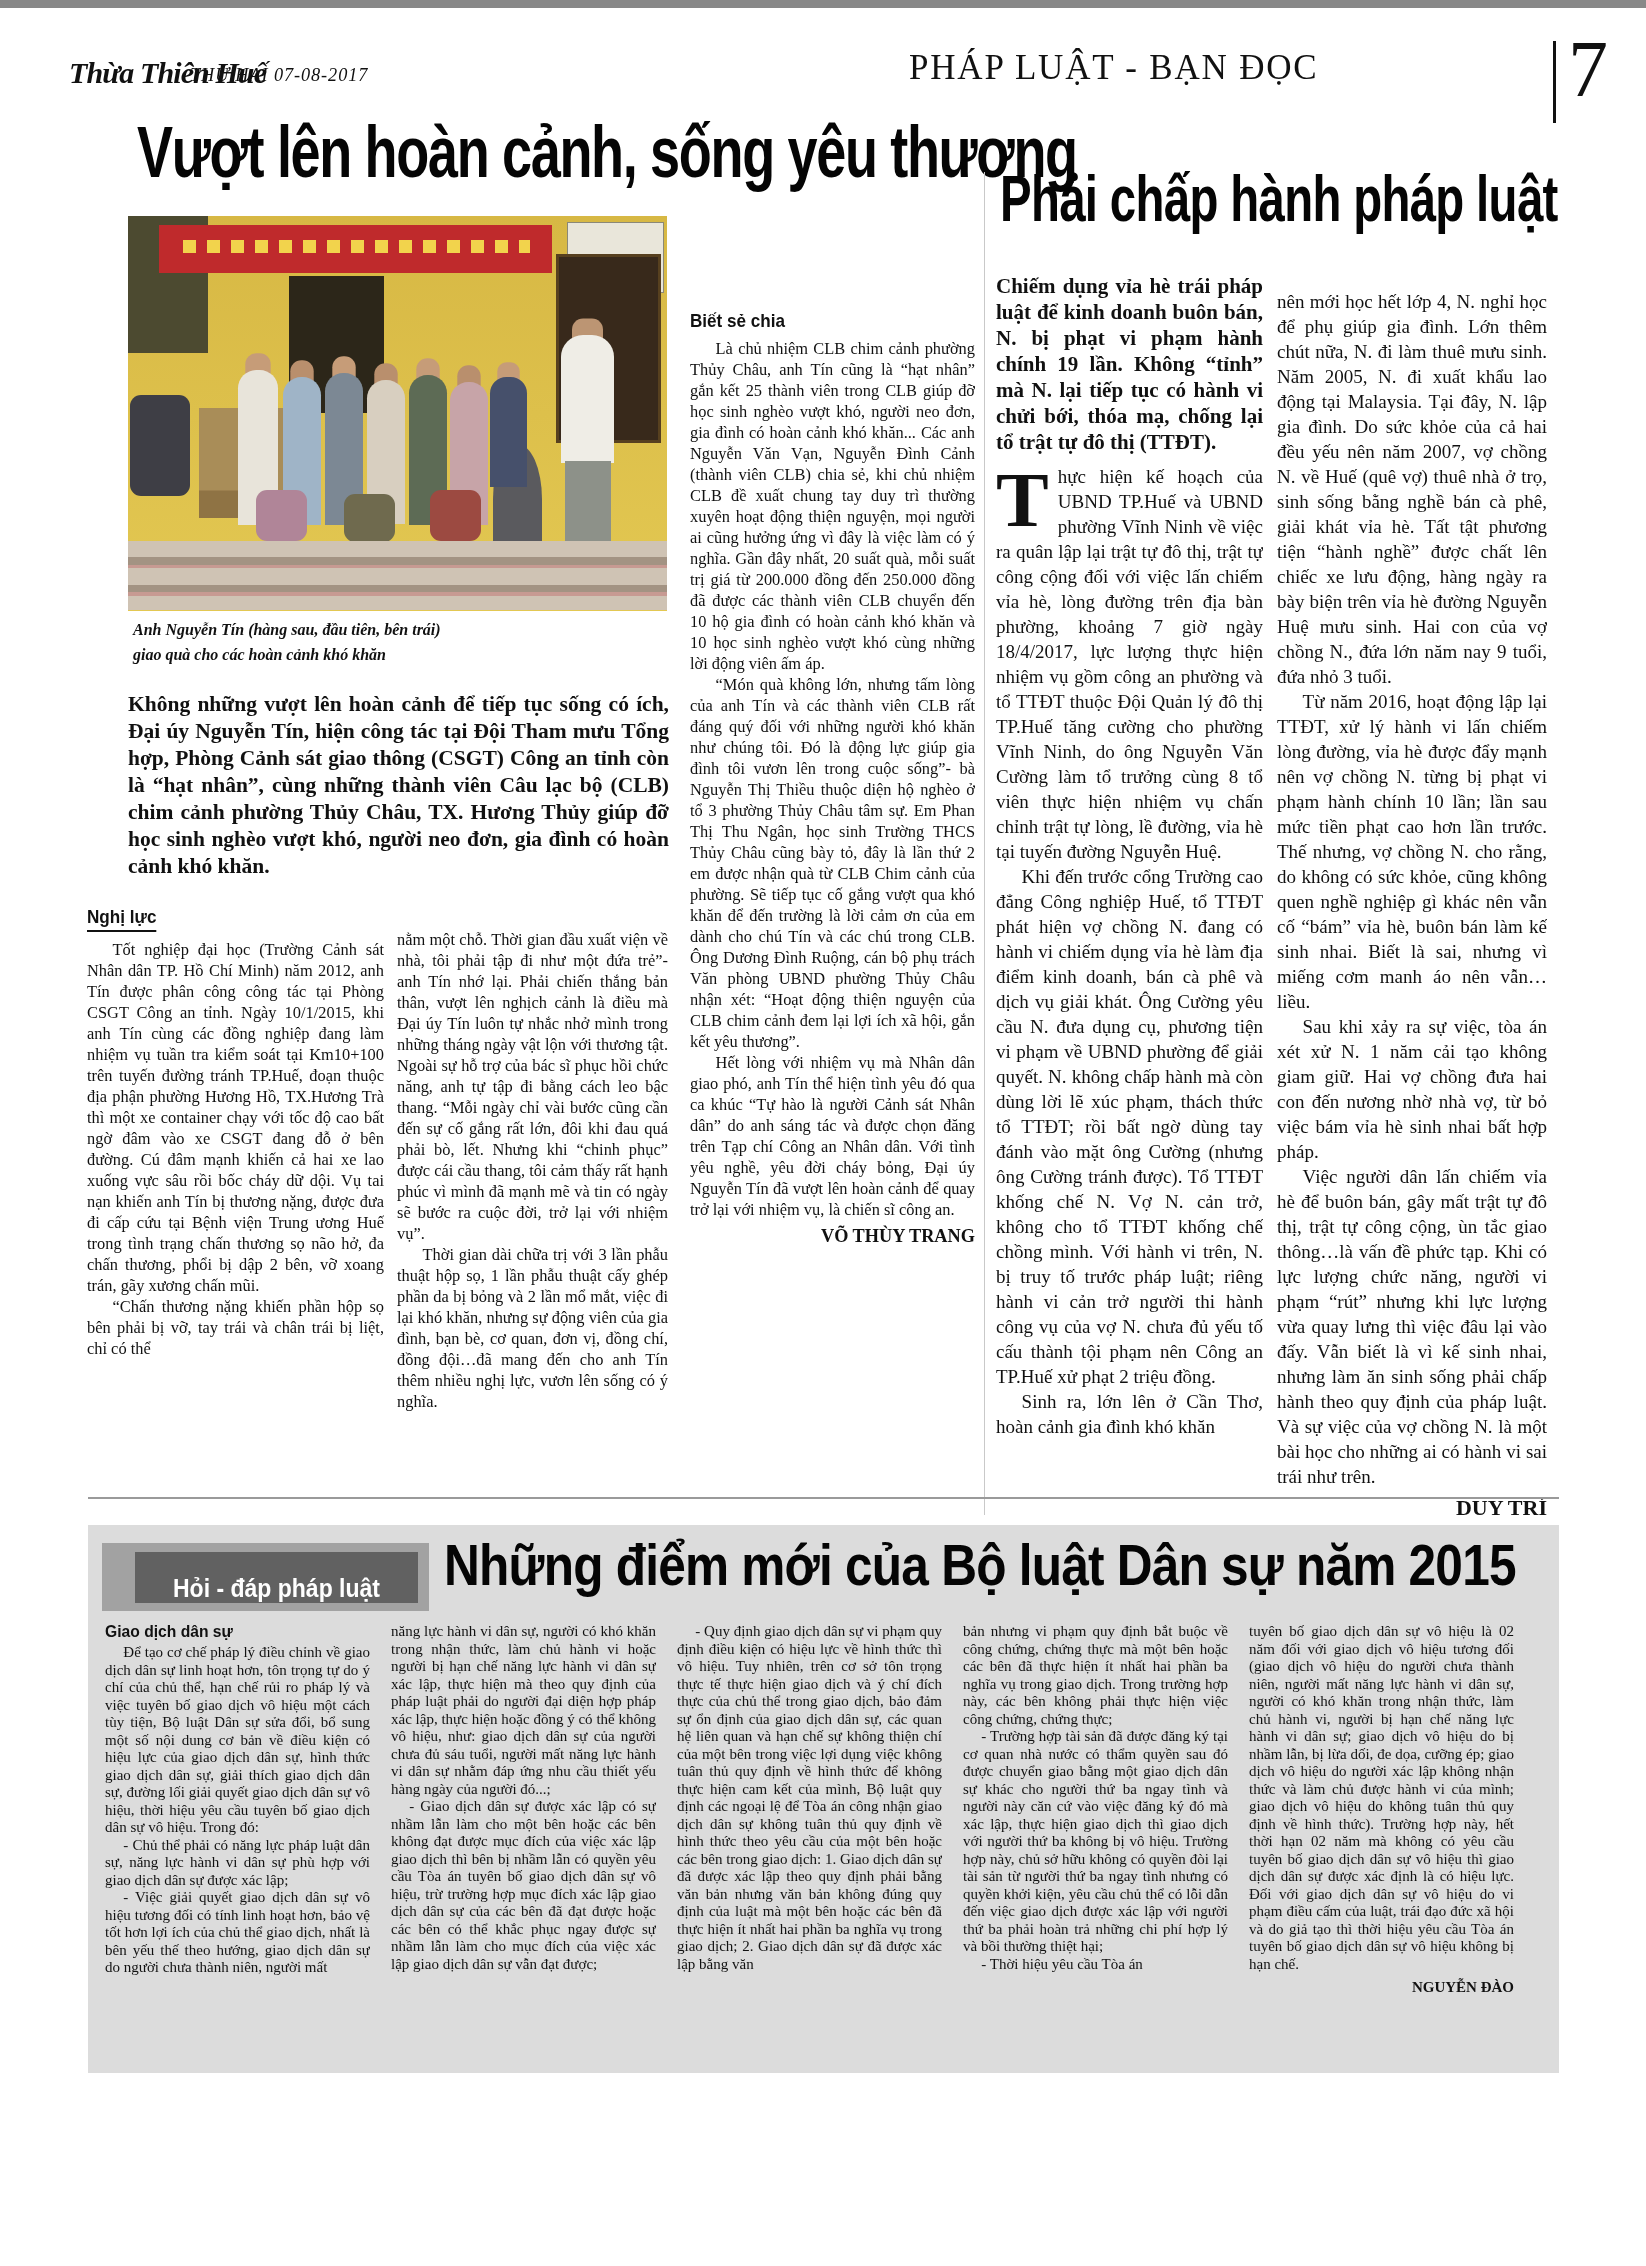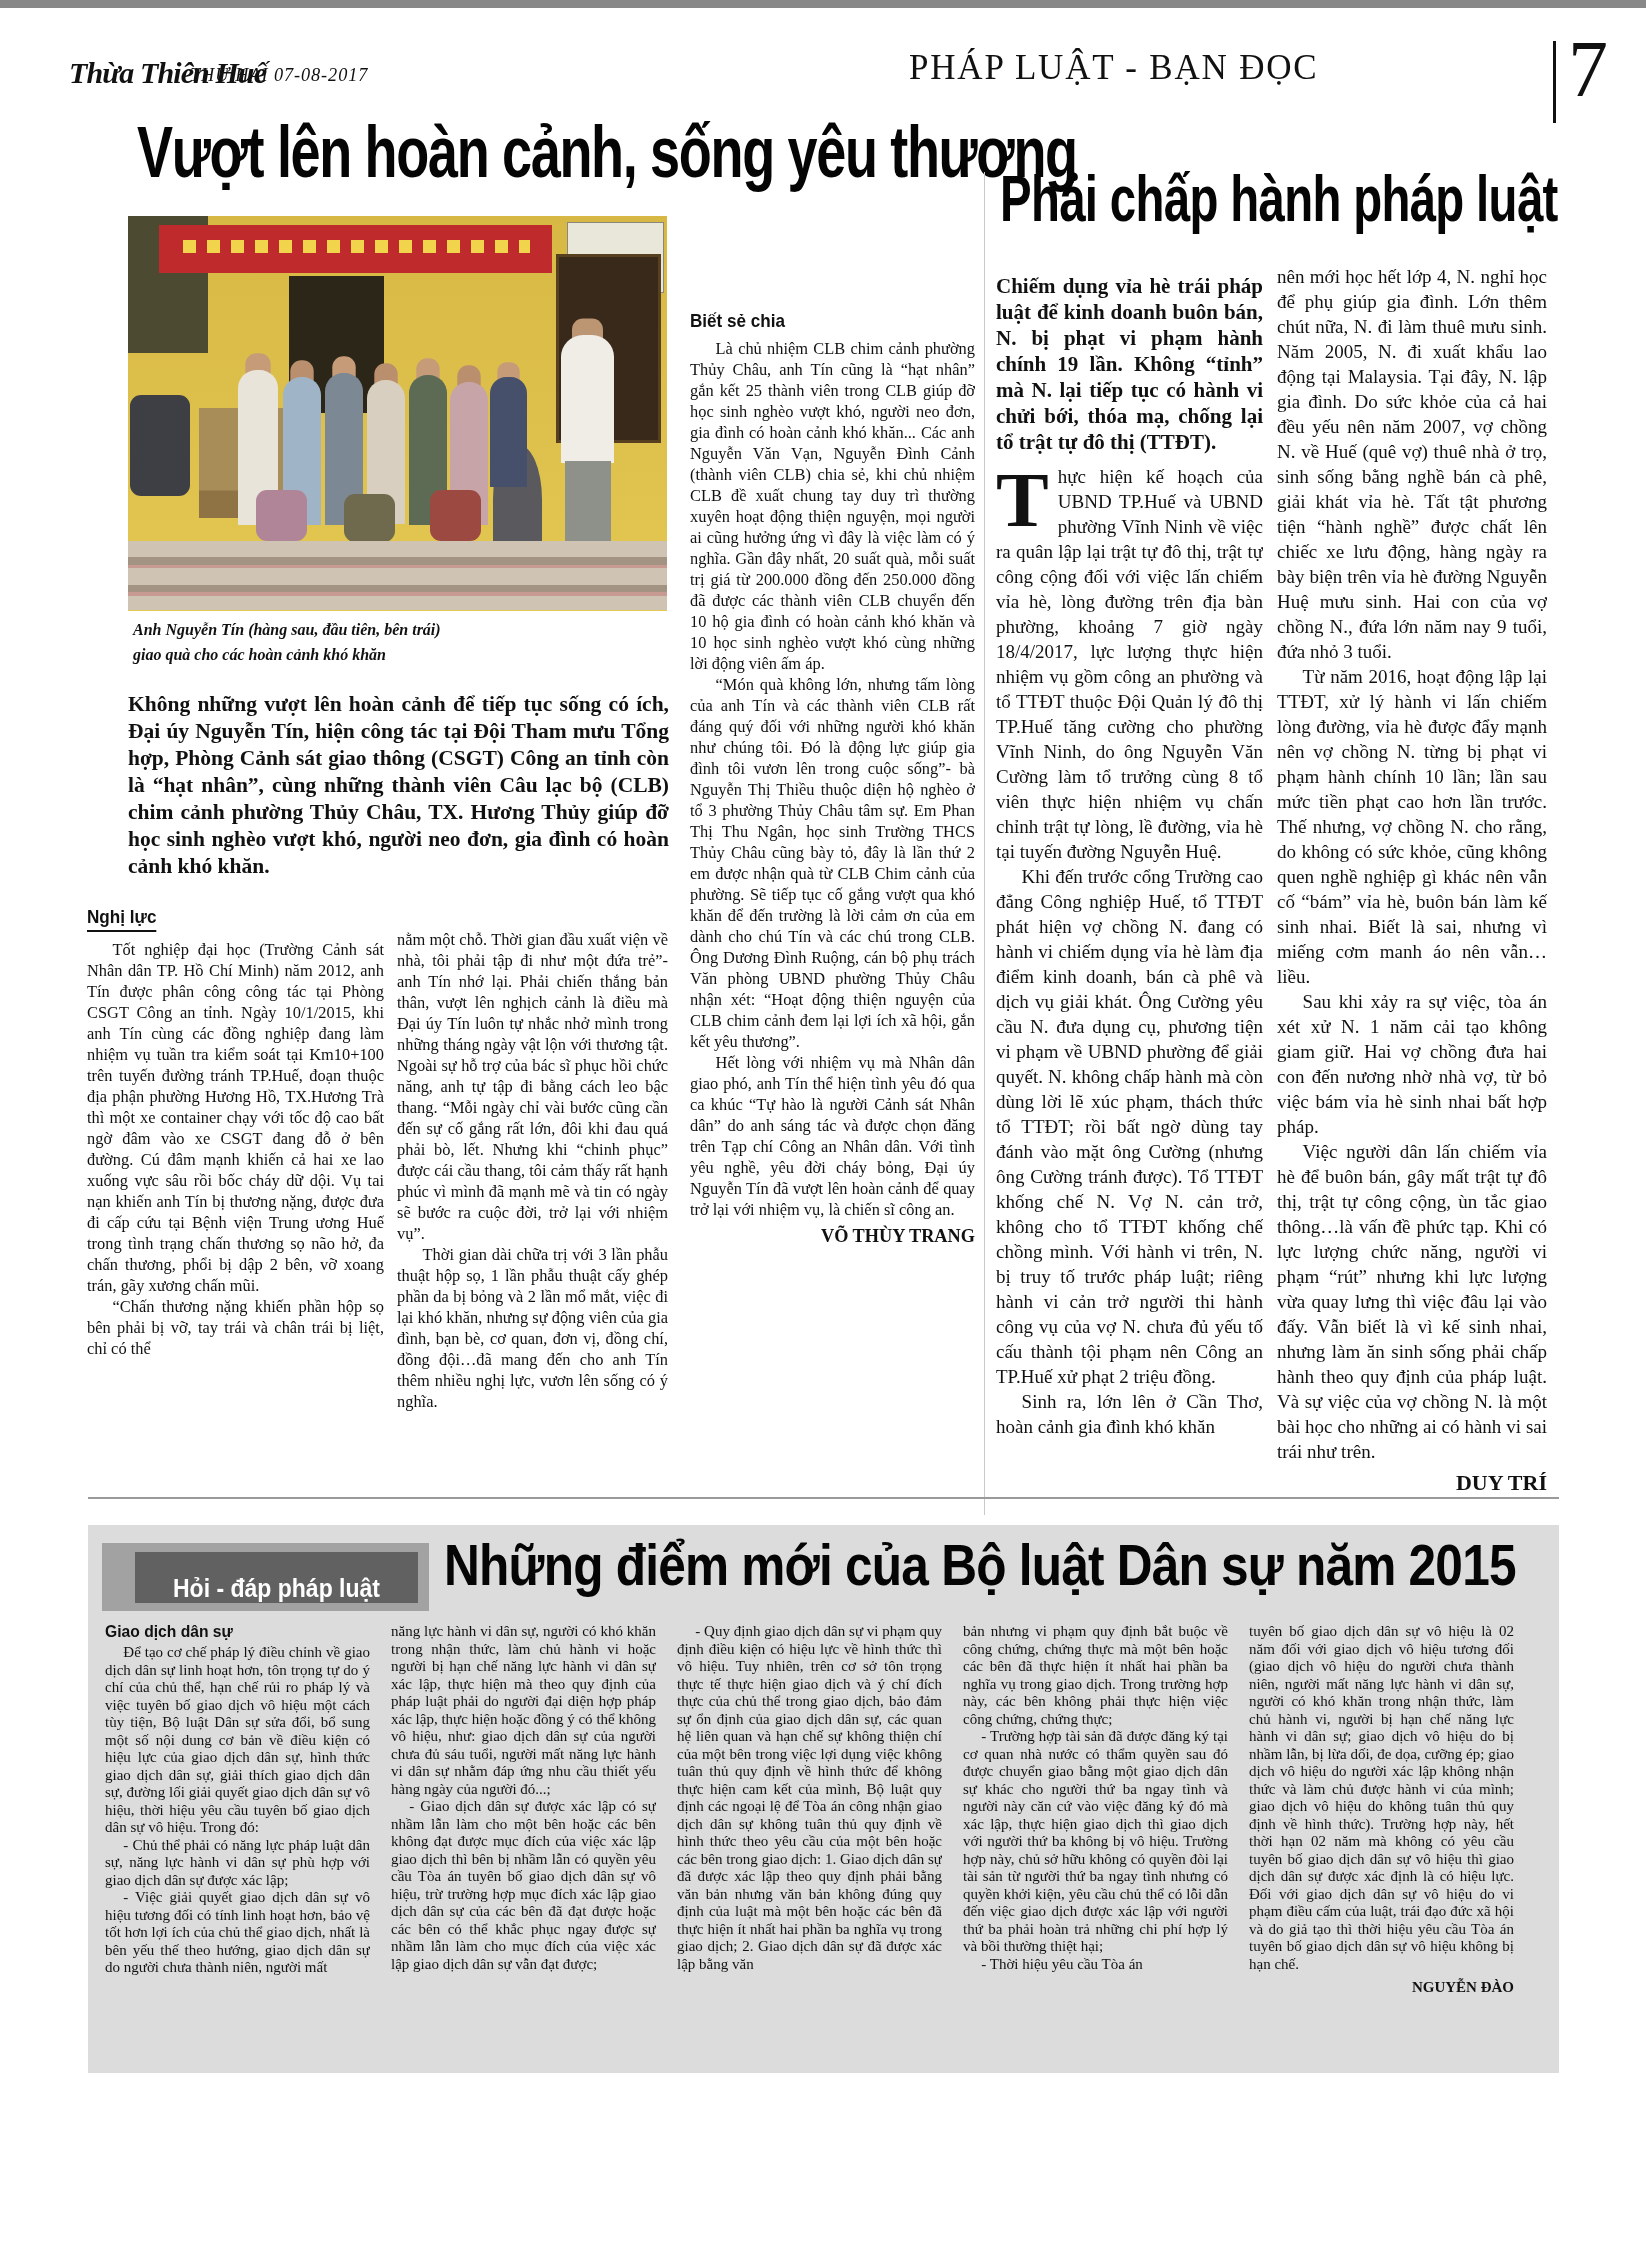--- a/index.html
+++ b/index.html
@@ -37,21 +37,21 @@
   .main-col2{left:397px;top:921px;width:271px;height:591px;}
   .main-col3{left:690px;top:302px;width:285px;height:1239px;}
   .crosshead{font-family:"Liberation Sans","DejaVu Sans",sans-serif;font-weight:bold;
              font-size:19px;margin:0 0 7.3px 0;display:table;transform:scaleX(.9);transform-origin:left;}
   .crosshead.underlined{border-bottom:2.7px solid #111;padding-bottom:2.7px;}
   .byline{font-weight:bold;text-align:right;margin-top:5.5px;font-size:18.3px;}
   
   .legal-body{font-size:19px;line-height:25px;}
   .legal-intro{font-size:21px;font-weight:bold;line-height:26px;text-align:justify;margin:0 0 9.1px 0;}
   .legal-col1{left:996px;top:265px;width:267px;height:1277px;}
-  .legal-col2{left:1277px;top:256px;width:270px;height:1276px;}
+  .legal-col2{left:1277px;top:281px;width:270px;height:1276px;}
   .legal-col2 .byline{font-size:22px;}
   p.dropcap::first-letter{float:left;font-size:79px;line-height:60px;padding:5.5px 9.1px 0 0;font-weight:bold;}
   p.dropcap{text-indent:0;}
   .v-rule{left:984px;top:164px;width:0.9px;height:1343px;background:#c9c9c9;}
   .h-rule{left:88px;top:1489px;width:1471px;height:1.8px;background:#9a9a9a;}
   
   .qa-panel{left:88px;top:1517px;width:1471px;height:548px;background:#dcdcdc;}
   .kicker-outer{left:102px;top:1535px;width:327px;height:68px;background:#a2a2a2;}
   .kicker-inner{left:135px;top:1544px;width:283px;height:51px;background:#616161;
                 display:flex;align-items:flex-end;justify-content:center;}

